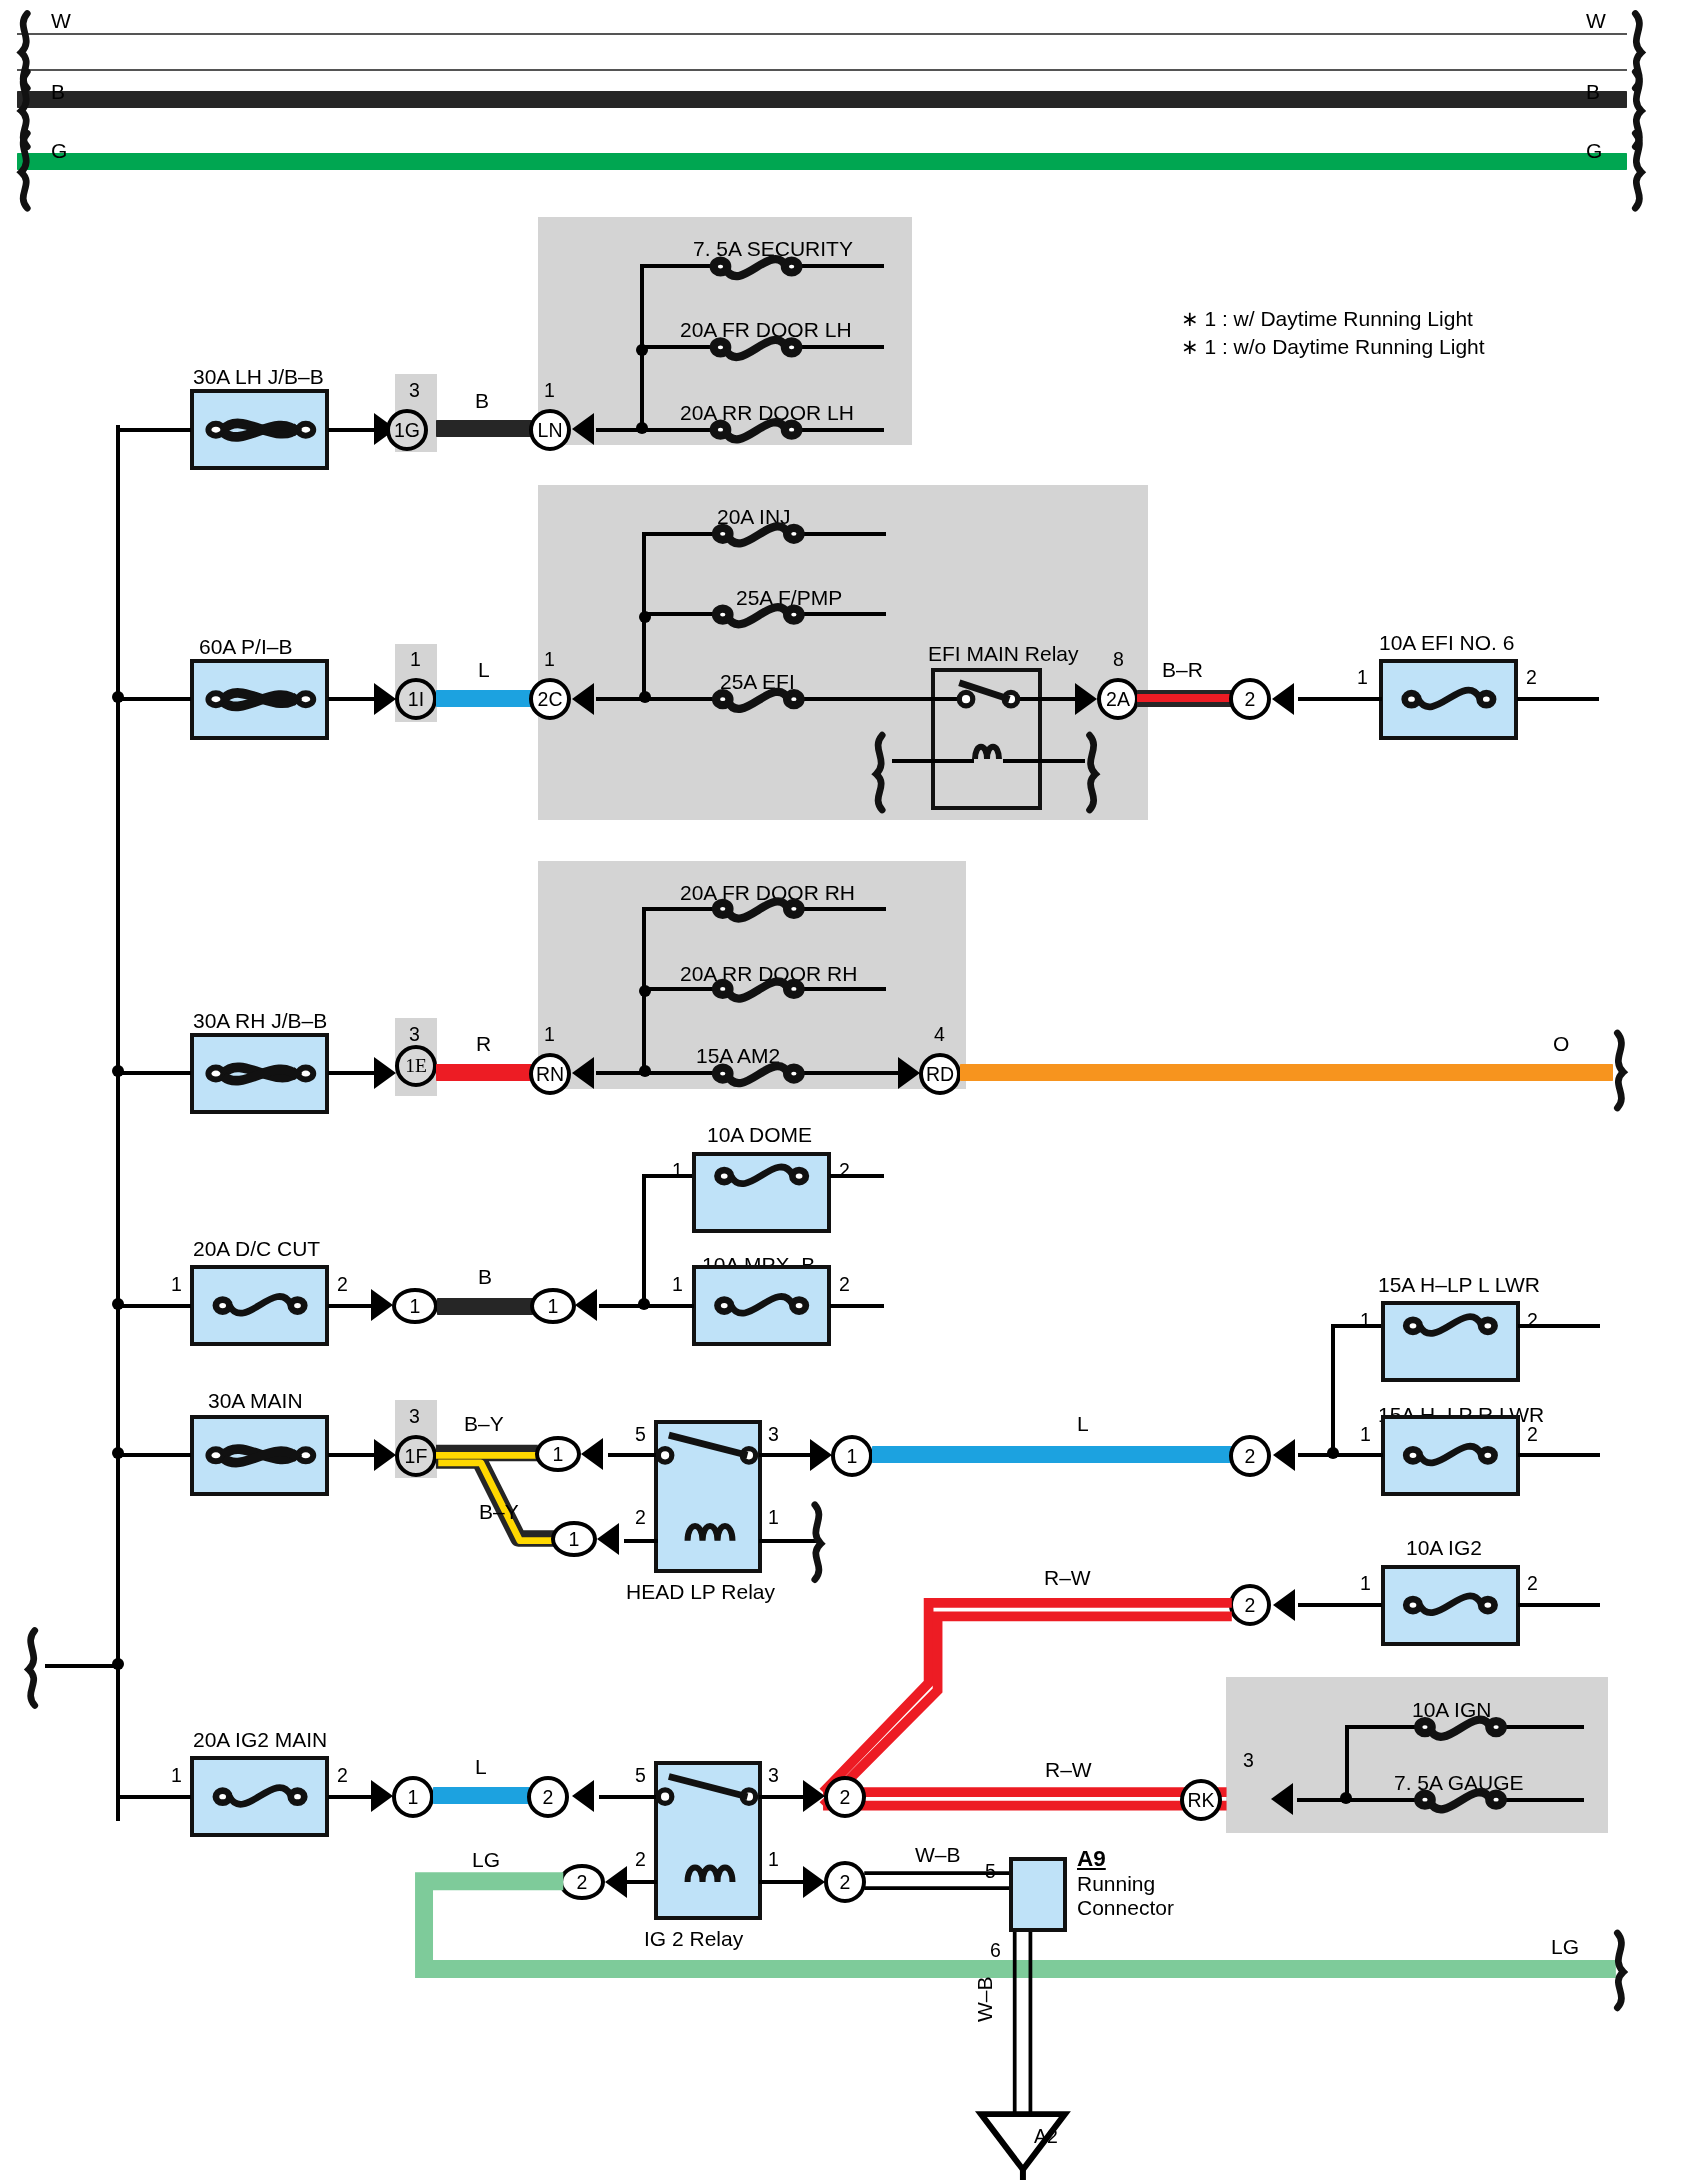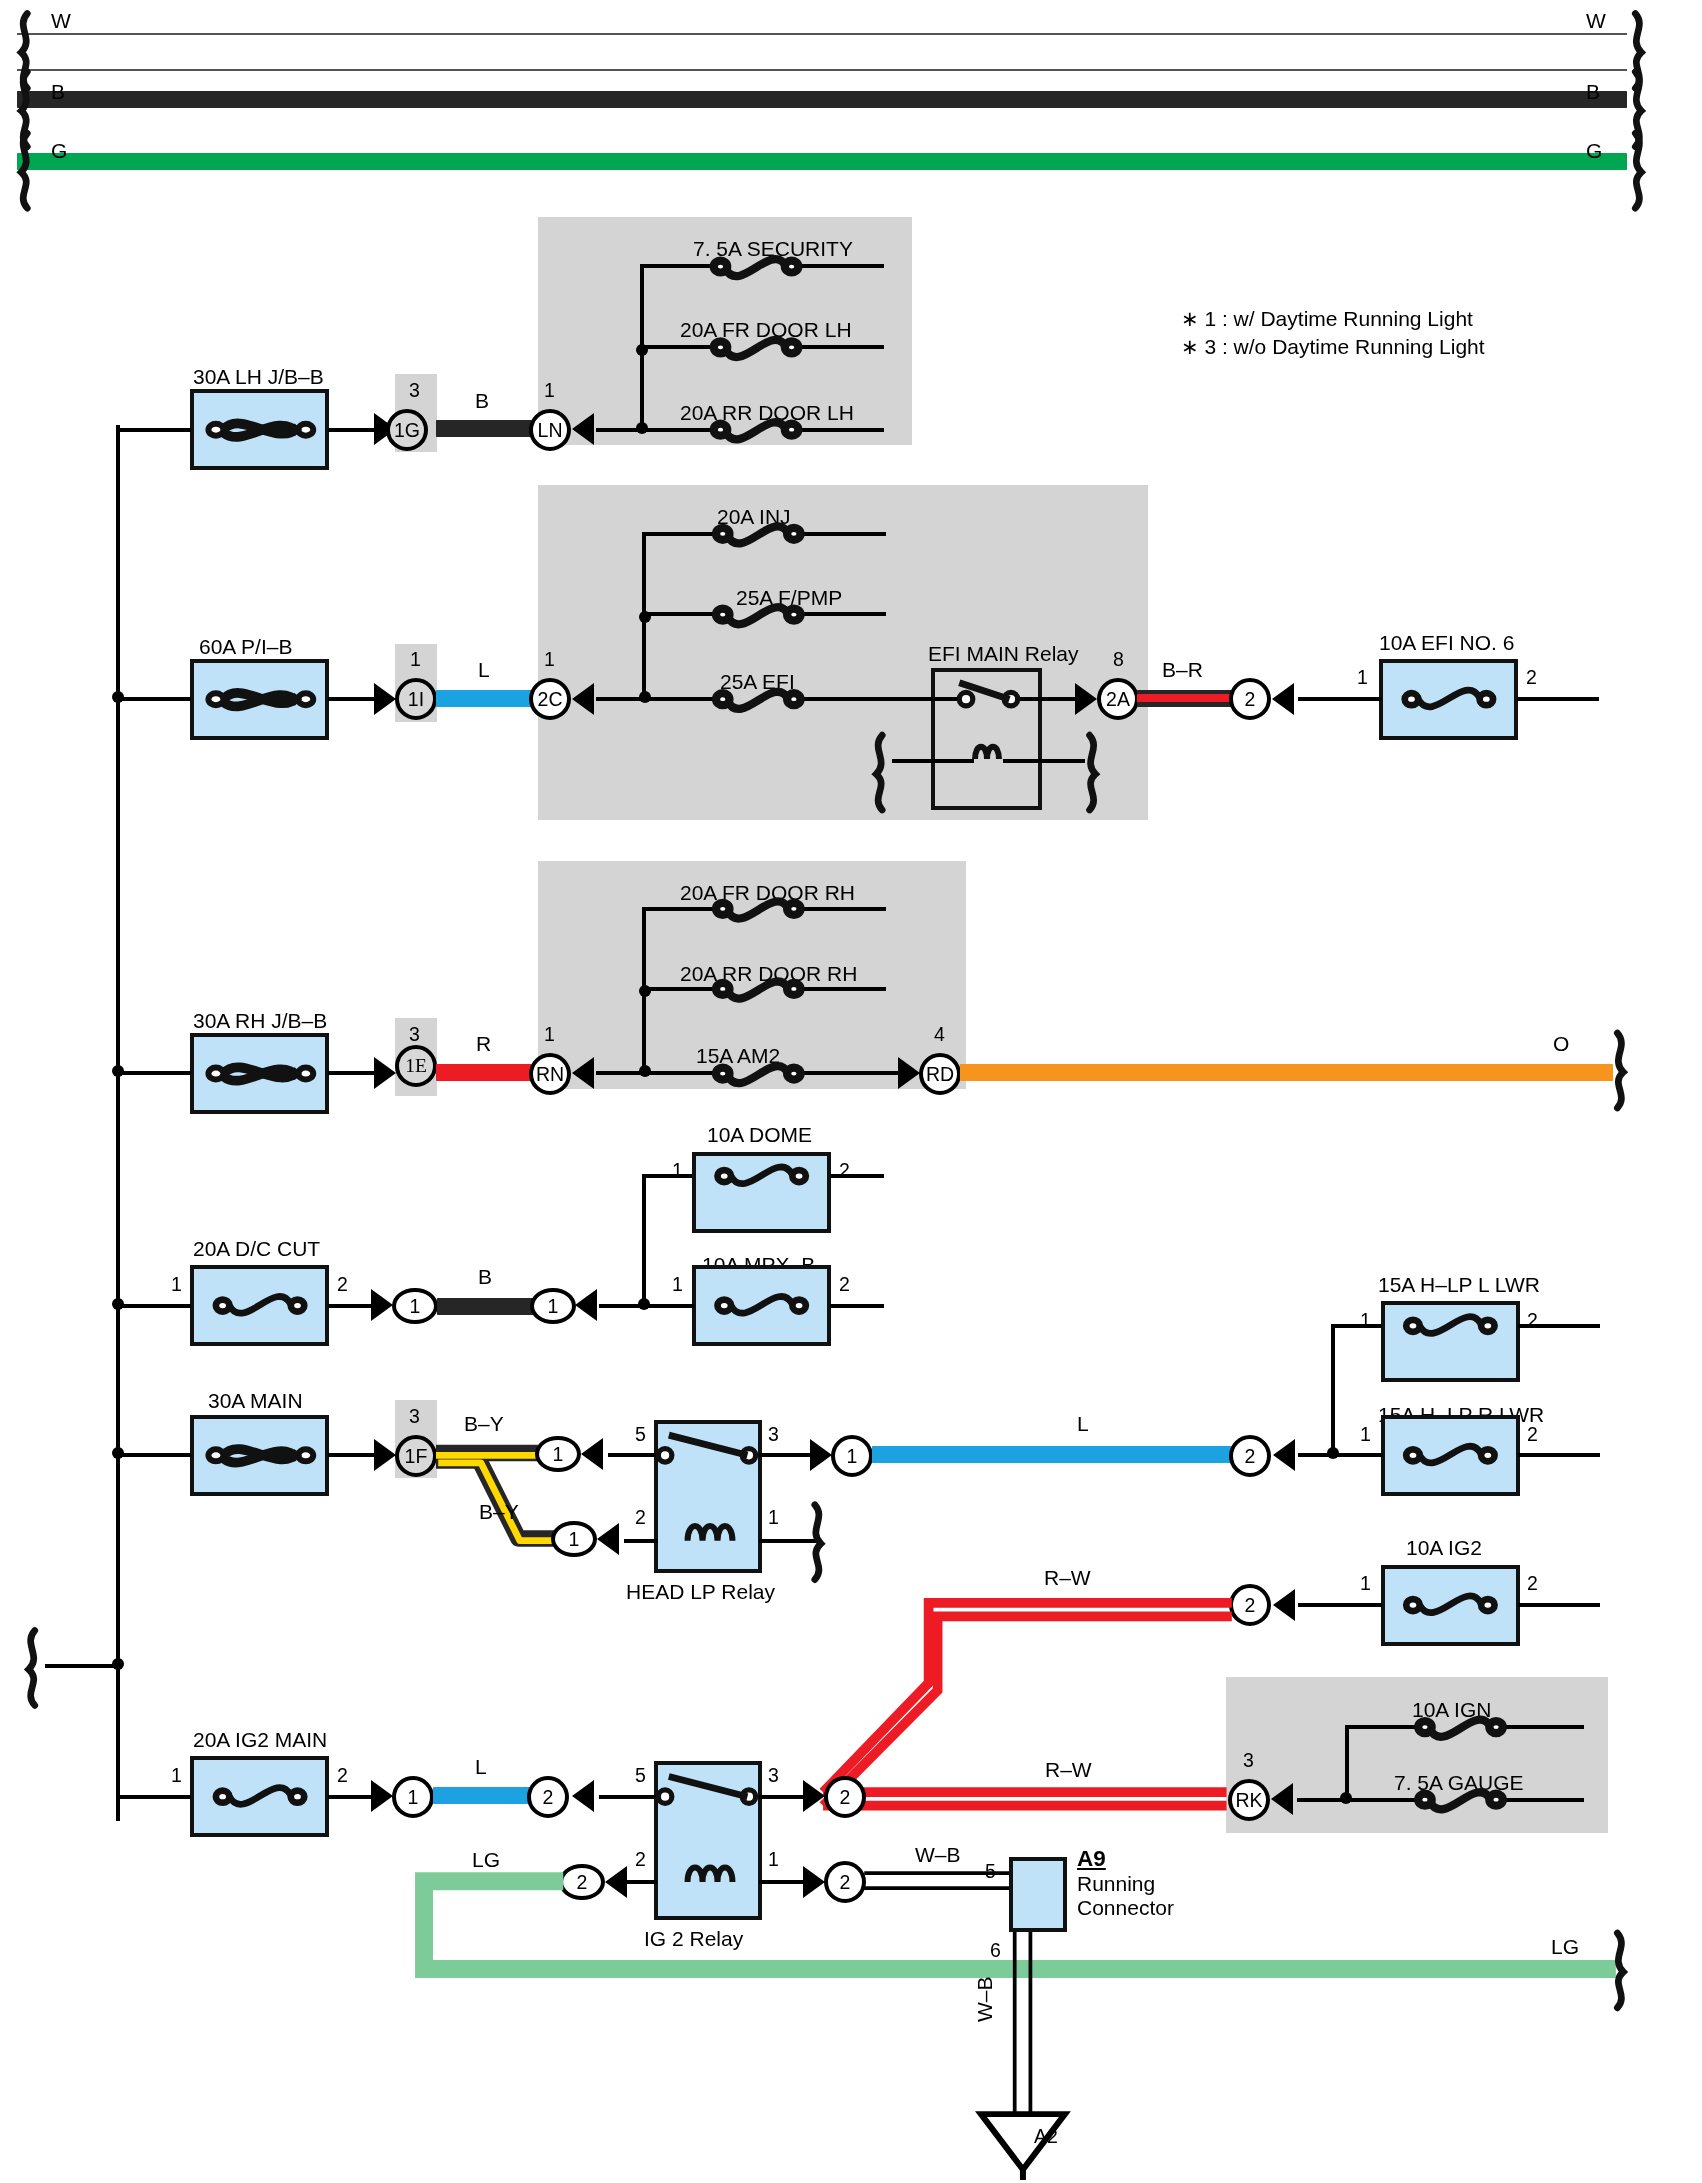--- a/index.html
+++ b/index.html
@@ -40,21 +40,21 @@
 
   <div class="cw" style="left:16.5px;top:91px;width:1610px;height:16.5px;background:#262626;"></div>
   <div class="lbl f28" style="left:51px;top:80px;">B</div>
   <div class="lbl f28" style="left:1586px;top:80px;">B</div>
 
   <div class="cw" style="left:16.5px;top:153px;width:1610px;height:16.5px;background:#00a651;"></div>
   <div class="lbl f28" style="left:51px;top:139px;">G</div>
   <div class="lbl f28" style="left:1586px;top:139px;">G</div>
 
   <div class="lbl f28" style="left:1181px;top:307px;">∗ 1 : w/ Daytime Running Light</div>
-  <div class="lbl f28" style="left:1181px;top:335px;">∗ 3 : w/o Daytime Running Light</div>
+  <div class="lbl f28" style="left:1181px;top:335px;">∗ 1 : w/o Daytime Running Light</div>
 
   <div class="grayband" style="left:538px;top:217px;width:374px;height:228px;"></div>
   <div class="grayband" style="left:538px;top:485px;width:610px;height:335px;"></div>
   <div class="grayband" style="left:538px;top:861px;width:428px;height:228px;"></div>
   <div class="grayband" style="left:1226px;top:1677px;width:382px;height:156px;"></div>
 
   <div class="graytab" style="left:395px;top:374px;width:42px;height:78px;"></div>
   <div class="graytab" style="left:395px;top:644px;width:42px;height:78px;"></div>
   <div class="graytab" style="left:395px;top:1018px;width:42px;height:78px;"></div>
   <div class="graytab" style="left:395px;top:1400px;width:42px;height:78px;"></div>
@@ -401,21 +401,21 @@
   <div class="lbl f26" style="left:990px;top:1939px;">6</div>
 
   <svg class="ov" viewBox="0 0 2274 2916" width="1703" height="2183">
     <polygon points="1310,2824 1422,2824 1366,2898" fill="#fff" stroke="#000" stroke-width="8"></polygon>
     <g stroke="#000" stroke-width="8" fill="none">
       <path d="M1366,2898 V2912"></path>
     </g>
   </svg>
   <div class="lbl f26" style="left:1034px;top:2125px;">A2</div>
 
-  <div class="connO" style="left:1228px;top:1779px;">
+  <div class="connO" style="left:1180px;top:1779px;">
       <span>RK</span>
     </div>
   <div class="lbl f26" style="left:1243px;top:1749px;">3</div>
   <div class="arrowL" style="left:1271px;top:1783px;"></div>
   <div class="wire hw" style="left:1297px;top:1798px;width:52px;"></div>
   <div class="dot" style="left:1340px;top:1792px;"></div>
   <div class="wire vw" style="left:1345px;top:1727px;height:75px;"></div>
 
   <div class="lbl f28" style="left:1412px;top:1698px;">10A IGN</div>
   <div class="wire hw" style="left:1345px;top:1725px;width:75px;"></div>

